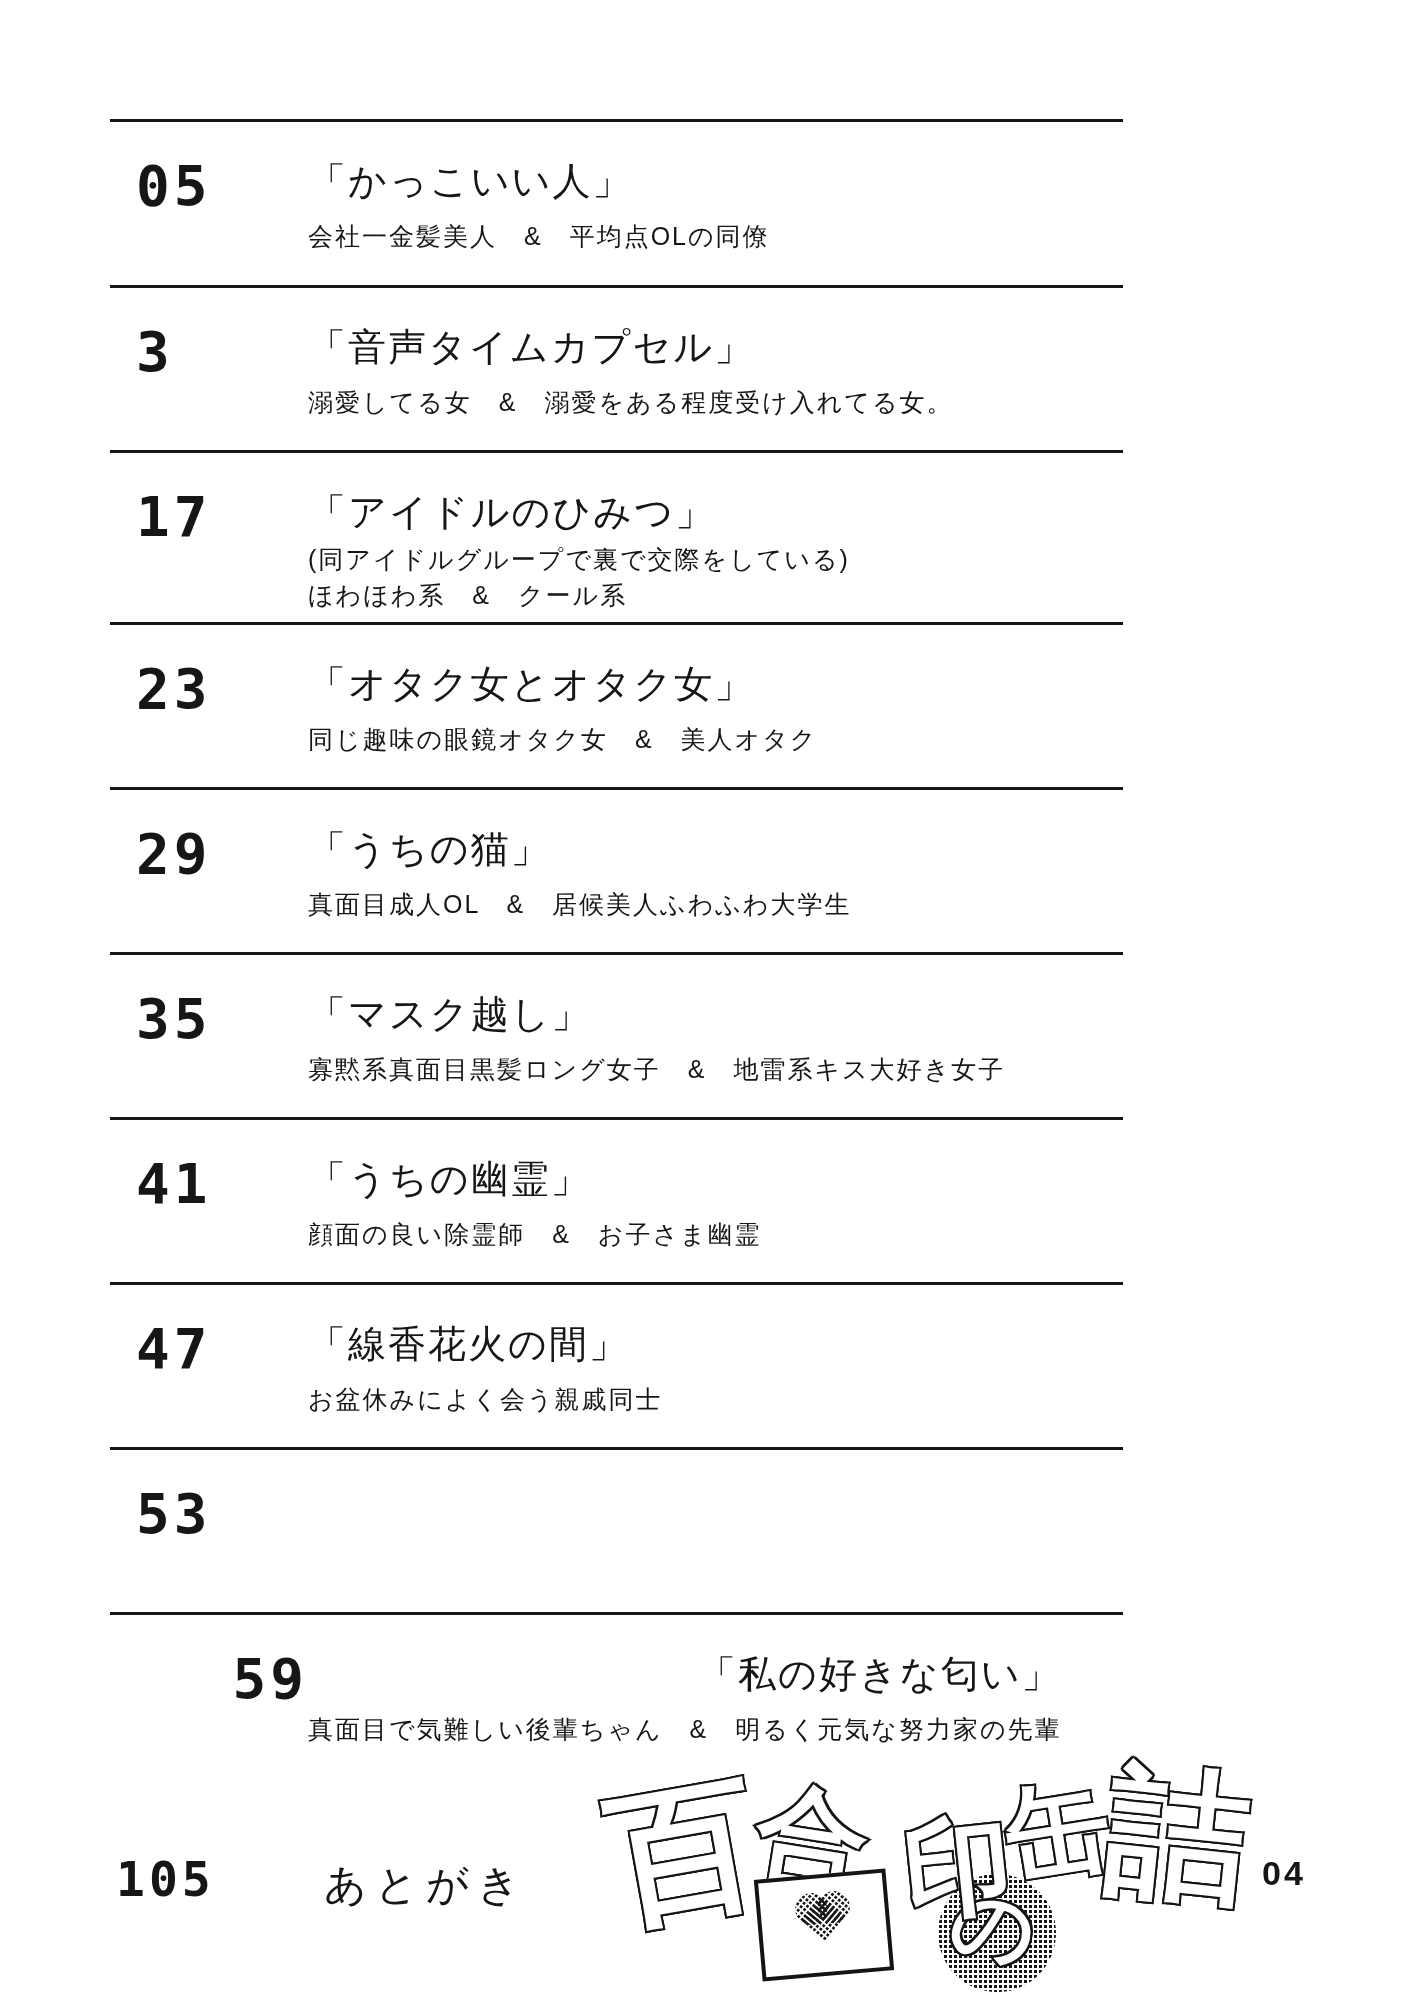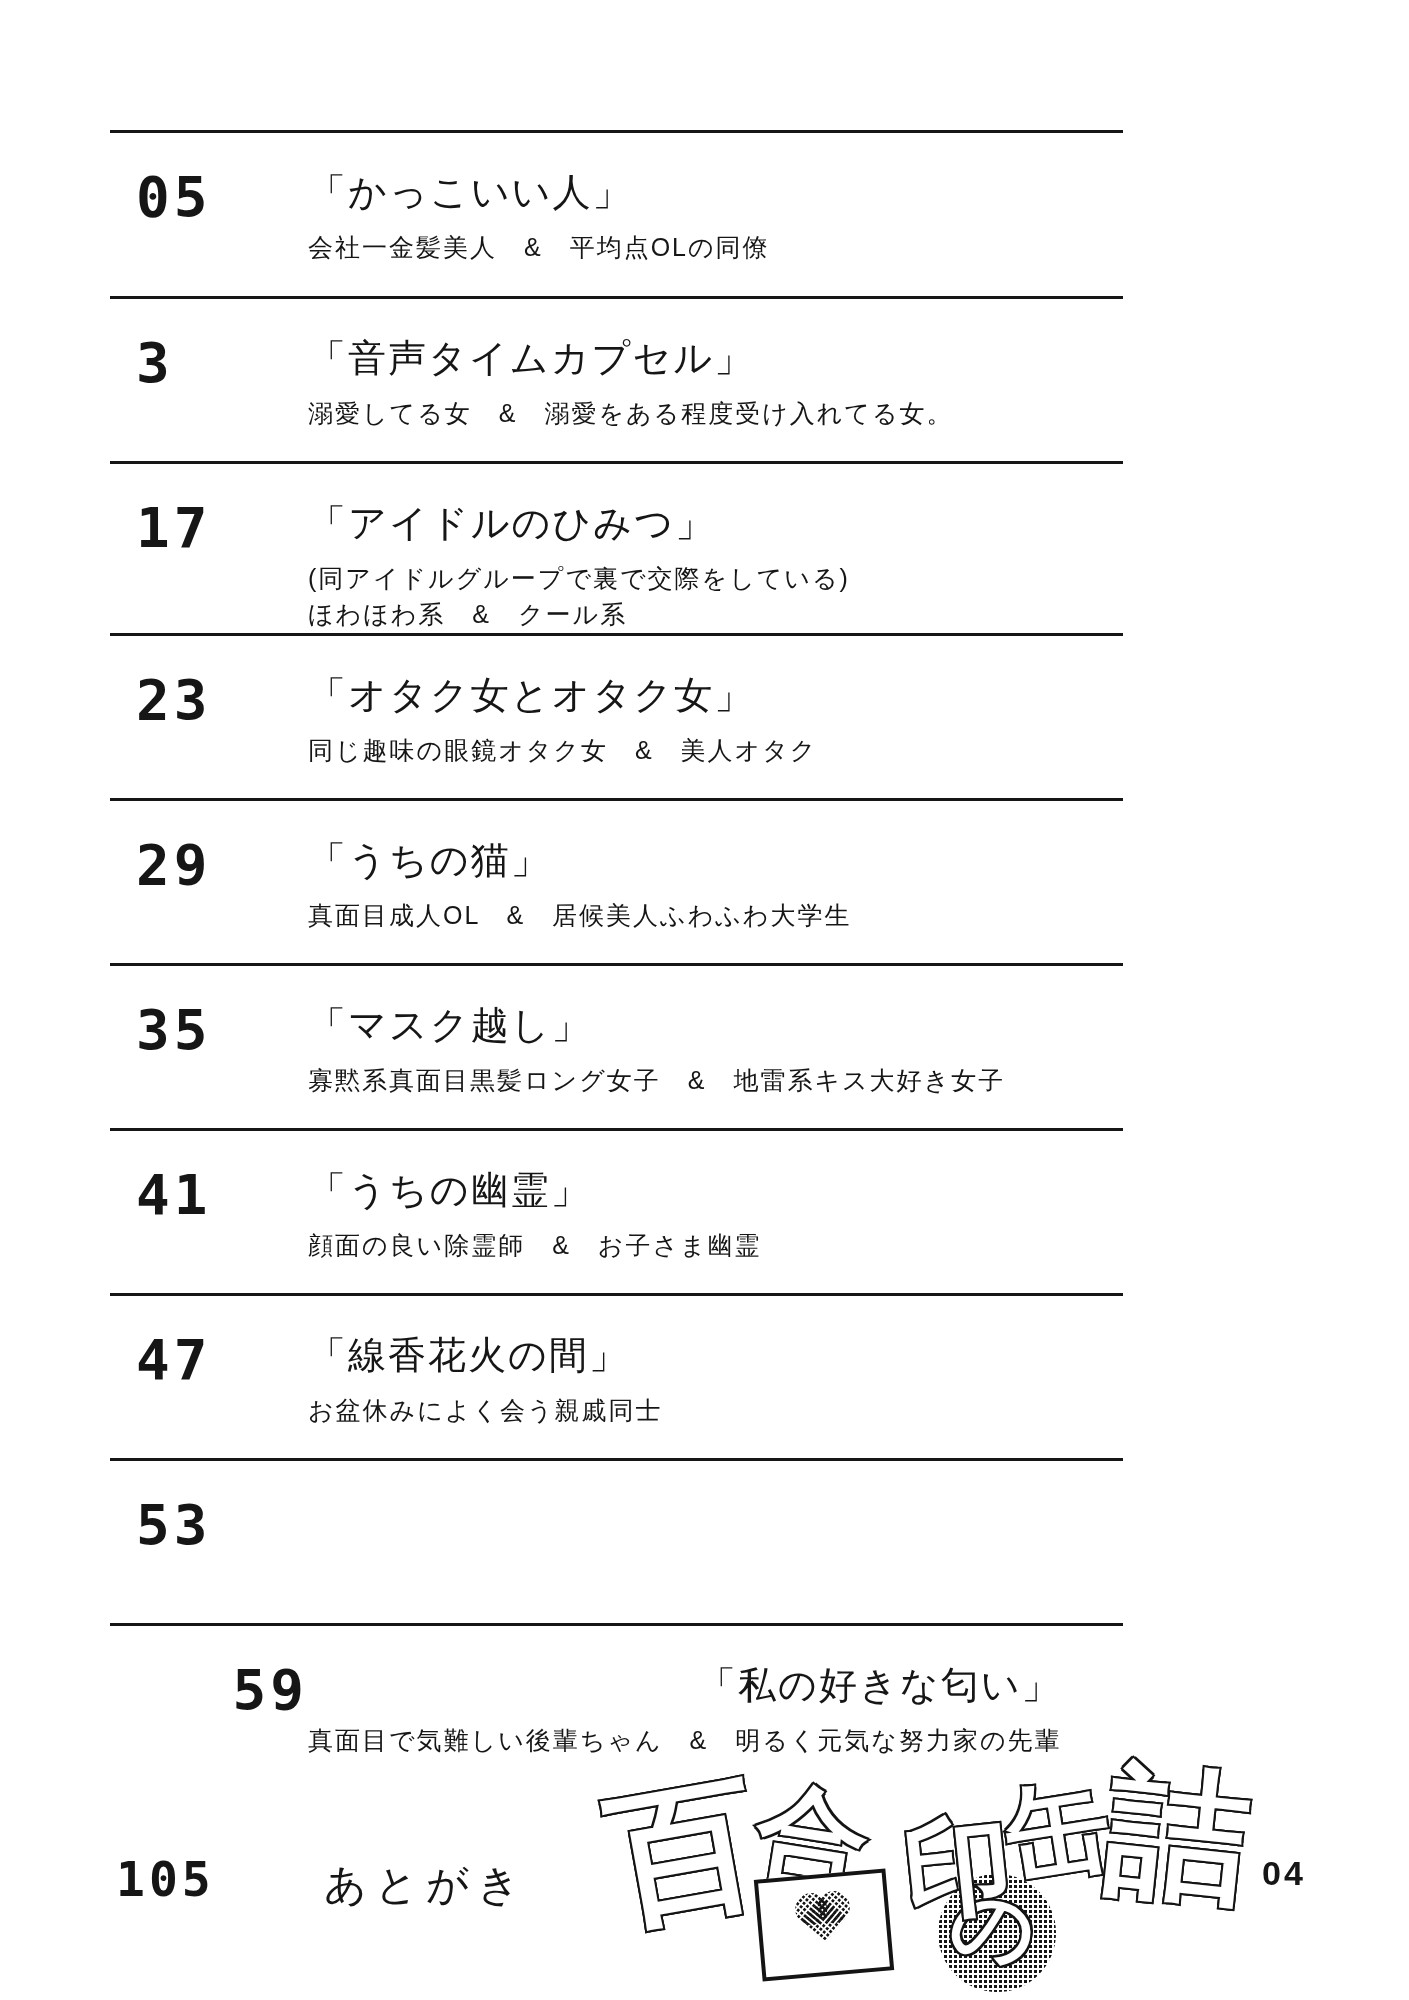--- a/index.html
+++ b/index.html
@@ -8,21 +8,21 @@
     width:1409px;height:2000px;
     background:#ffffff;
     color:#161616;
     font-family:"Liberation Sans","DejaVu Sans",sans-serif;
     overflow:hidden;
     margin:0 auto;
   }
   
   .toc{
     position:absolute;
-    left:110px;top:130px;width:1013px;
+    left:110px;top:119px;width:1013px;
   }
   .toc-entry{
     display:flex;
     border-top:3px solid #161616;
     box-sizing:border-box;
     height:165px;
   }
   .toc-entry:nth-child(1){height:166px;}
   .toc-entry:nth-child(3){height:172px;}
   .toc-entry:last-child{height:auto;min-height:150px;text-align:right;}
@@ -43,21 +43,21 @@
     letter-spacing:2px;
     white-space:nowrap;
   }
   .toc-sub{
     margin-top:20px;
     font-size:25px;
     line-height:1.3;
     letter-spacing:2px;
     white-space:nowrap;
   }
-  .toc-entry:nth-child(3) .toc-sub{margin-top:20px;}
+  .toc-entry:nth-child(3) .toc-sub{margin-top:12px;}
   .toc-entry:nth-child(3) .toc-sub + .toc-sub{margin-top:3px;}
 
   
   .afterword-num{
     position:absolute;left:116px;top:1855px;
     font-family:"DejaVu Sans Mono","Liberation Mono",monospace;
     font-weight:bold;font-size:48px;line-height:1;letter-spacing:4px;
   }
   .afterword-label{
     position:absolute;left:324px;top:1864px;

